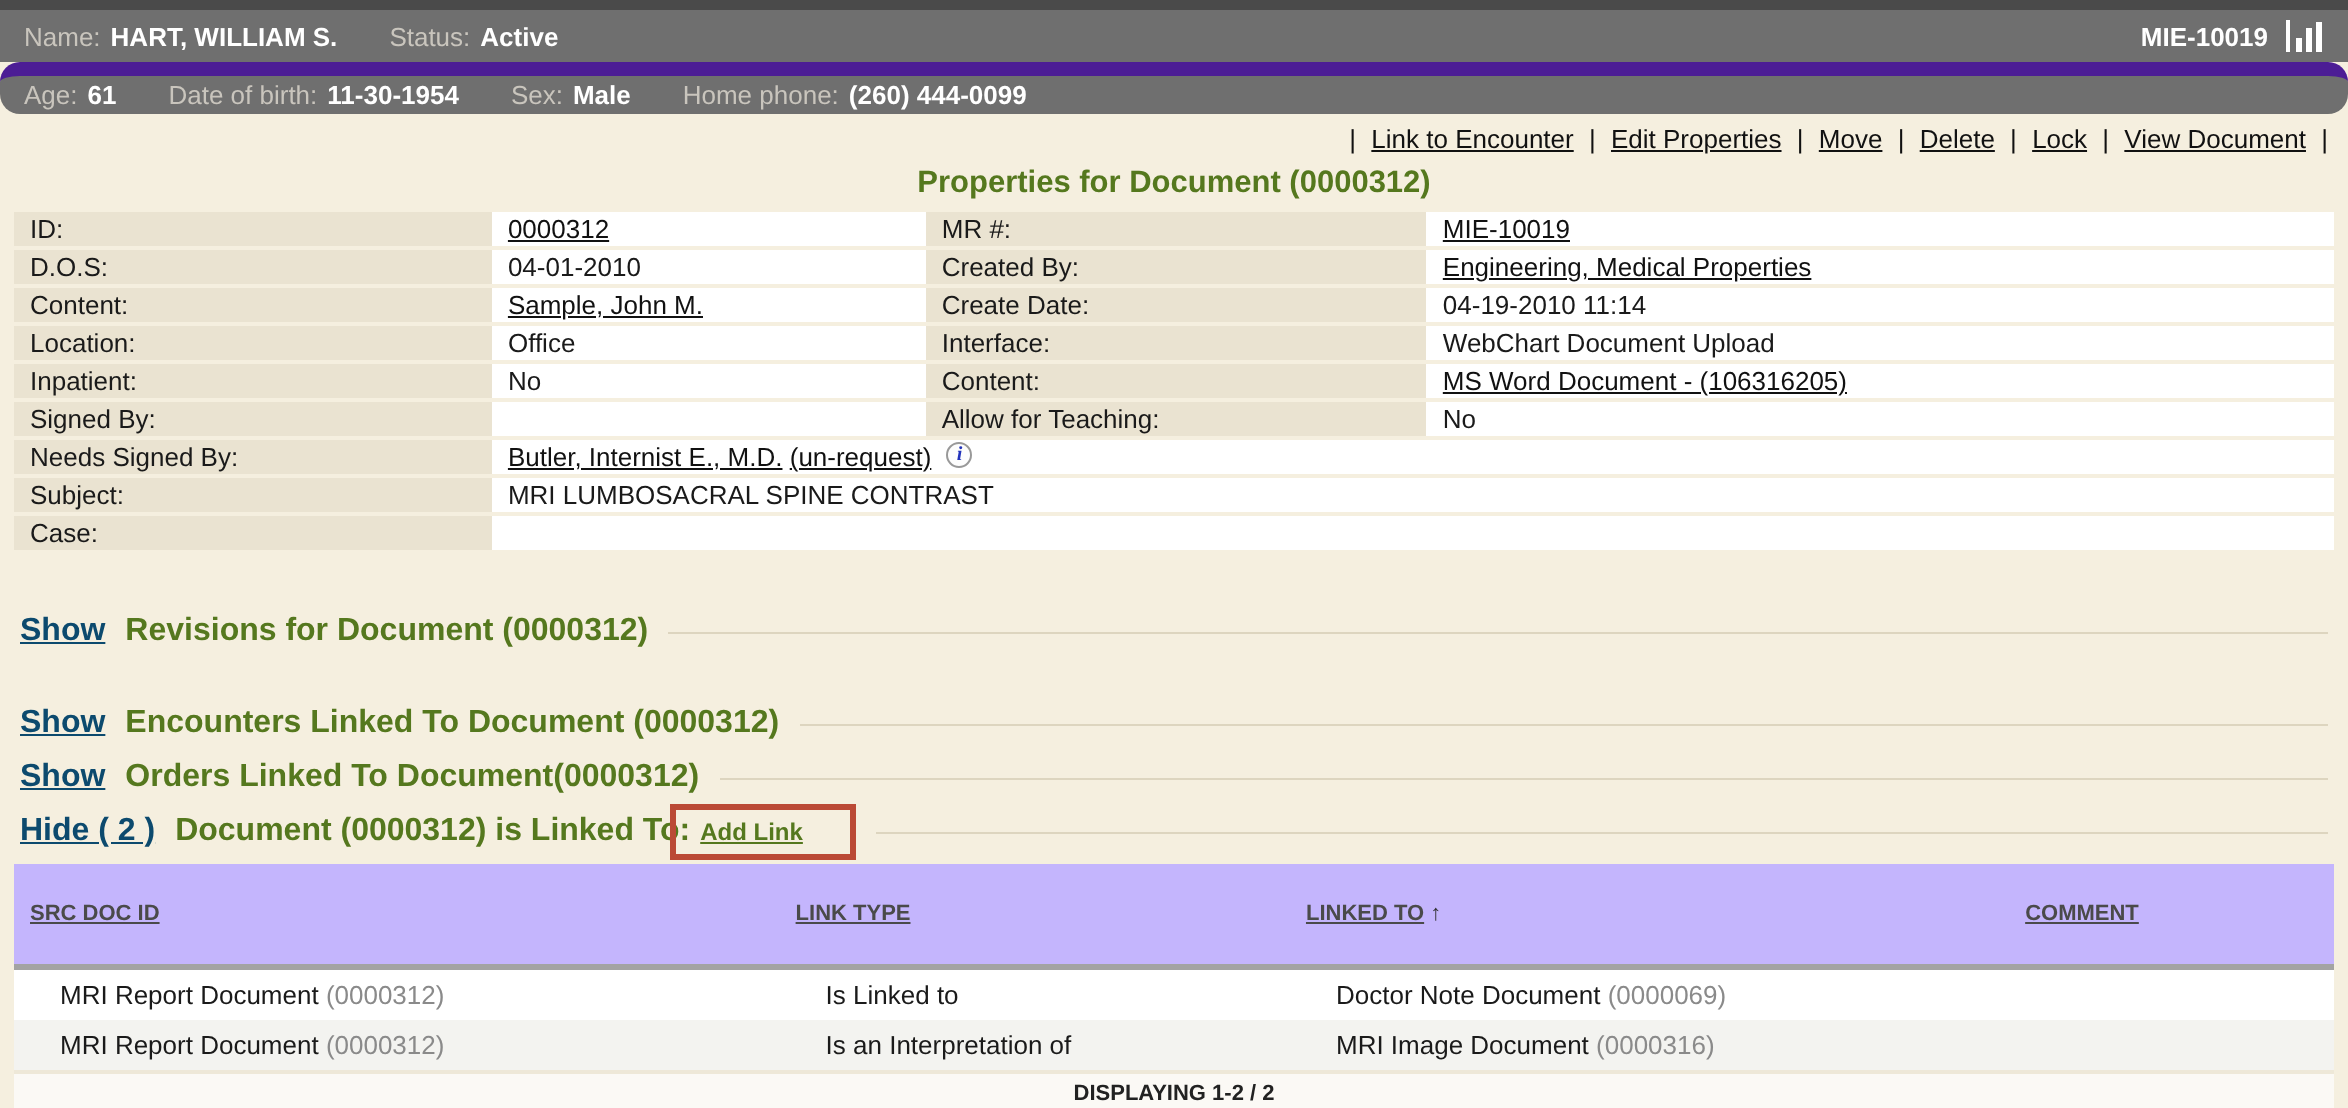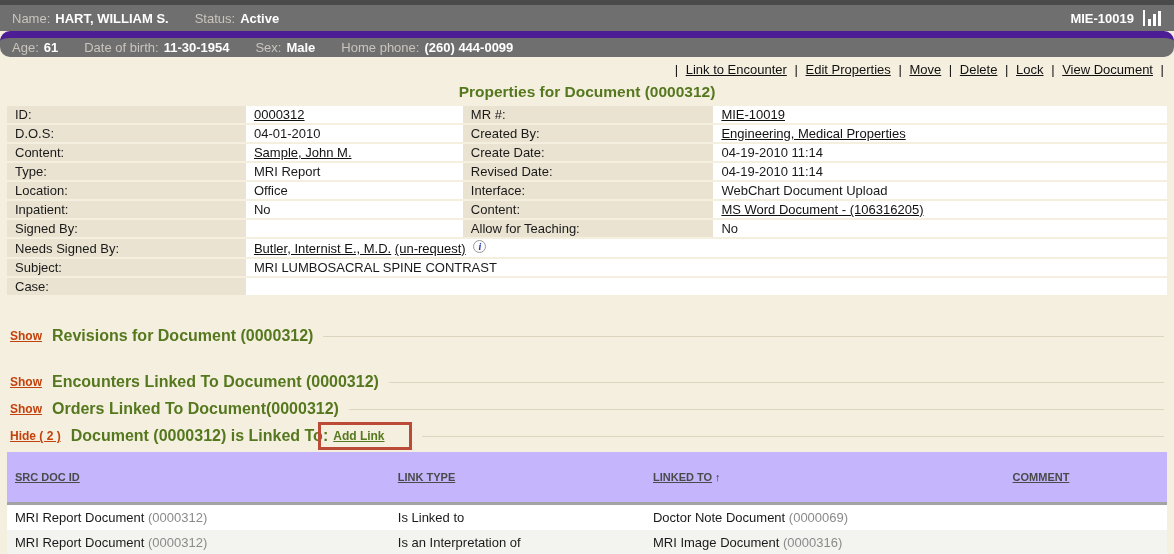--- a/index.html
+++ b/index.html
@@ -30,35 +30,35 @@
   table.props { width:calc(100% - 14px); margin:0 7px; border-collapse:separate; border-spacing:0 2px; }
   table.props td { height:15px; line-height:15px; padding:1px 8px; vertical-align:middle; font-size:13px; }
   td.plabel { background:#eae3d1; }
   td.pval { background:#ffffff; }
   a.blk { color:#111; text-decoration:underline; cursor:pointer; }
   .info-icon { display:inline-block; width:13px; height:13px; border-radius:50%; background:#fdfdfd;
     border:1px solid #999; color:#2233bb; font-family:"Liberation Serif",serif; font-style:italic; font-weight:bold;
     font-size:10px; text-align:center; line-height:12px; vertical-align:3px; margin-left:4px; }
   
   .section { display:flex; align-items:center; margin:0 10px; }
-  .section .toggle { color:#c2410c; font-weight:bold; font-size:12px; text-decoration:underline; margin-right:10px; white-space:nowrap; cursor:pointer; }
+  .section .toggle { color:#0c4a6e; font-weight:bold; font-size:16px; text-decoration:underline; margin-right:10px; white-space:nowrap; cursor:pointer; }
   .section .stitle { color:#55781e; font-weight:bold; font-size:16px; white-space:nowrap; }
   .sec-revisions { margin-top:30px; }
   .sec-encounters { margin-top:28px; }
   .sec-orders { margin-top:9px; }
   .sec-linked { margin-top:4px; margin-bottom:2px; }
   .annotation-box { display:inline-block; border:3px solid #bb4a36; padding:3px 24px 4px 12px; margin-left:-10px; }
   .add-link { color:#55781e; font-weight:bold; font-size:12px; text-decoration:underline; cursor:pointer; }
   
   table.linked { width:calc(100% - 14px); margin:0 7px; border-collapse:collapse; }
   table.linked th { background:#c4b5fd; font-size:11px; font-weight:bold; color:#4a4a4a;
     text-align:left; padding:19px 8px; border-bottom:3px solid #a3a3a3; cursor:pointer; }
   table.linked th .hu { text-decoration:underline; }
   table.linked th .sort { text-decoration:none; margin-left:3px; color:#333; font-size:11px; }
-  table.linked tbody td { padding:5px 8px; font-size:13px; }
+  table.linked tbody td { padding:5px 23px; font-size:13px; }
   tr.row-a { background:#ffffff; }
   tr.row-b { background:#f3f3f0; }
   .doc-id { color:#8a8a8a; }
   table.linked .footer-cell { background:#fbf9f5; border-top:2px solid #eee8d8; text-align:center;
     font-size:11px; font-weight:bold; color:#222; padding:4px; }
 </style>
 </head>
 <body>
 
 <div class="top-strip"></div>
@@ -132,26 +132,20 @@
     <td class="plabel">Created By:</td>
     <td class="pval"><a class="blk">Engineering, Medical Properties</a></td>
   </tr>
   <tr>
     <td class="plabel">Content:</td>
     <td class="pval"><a class="blk">Sample, John M.</a></td>
     <td class="plabel">Create Date:</td>
     <td class="pval">04-19-2010 11:14</td>
   </tr>
   <tr>
-    <td class="plabel">Type:</td>
-    <td class="pval">MRI Report</td>
-    <td class="plabel">Revised Date:</td>
-    <td class="pval">04-19-2010 11:14</td>
-  </tr>
-  <tr>
     <td class="plabel">Location:</td>
     <td class="pval">Office</td>
     <td class="plabel">Interface:</td>
     <td class="pval">WebChart Document Upload</td>
   </tr>
   <tr>
     <td class="plabel">Inpatient:</td>
     <td class="pval">No</td>
     <td class="plabel">Content:</td>
     <td class="pval"><a class="blk">MS Word Document - (106316205)</a></td>

